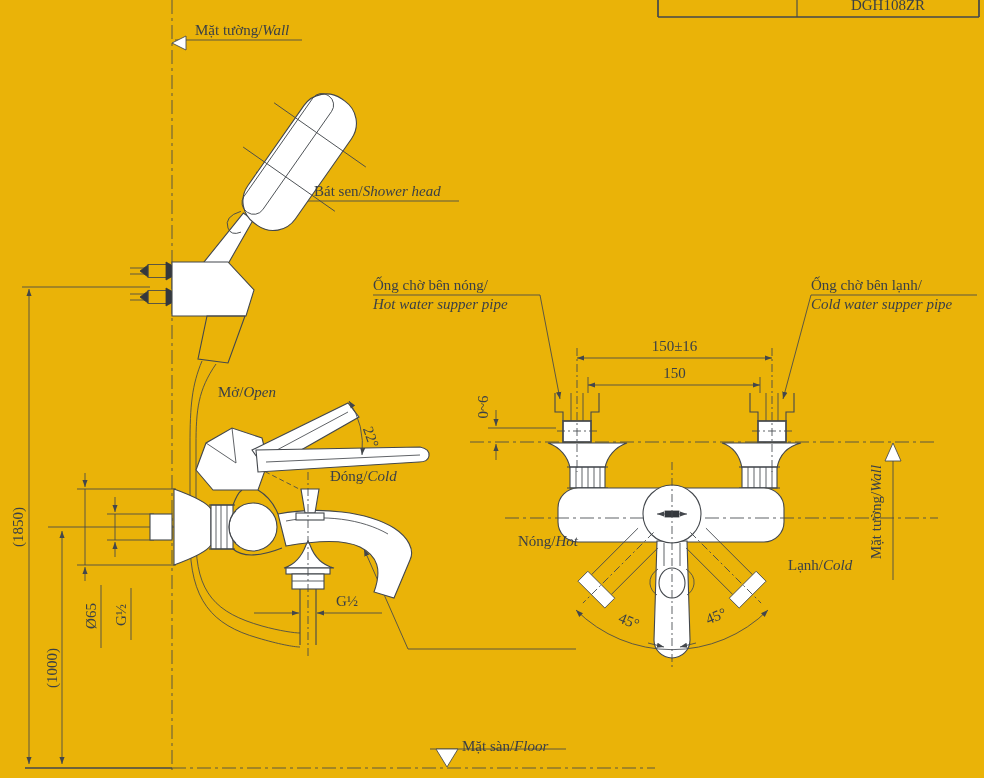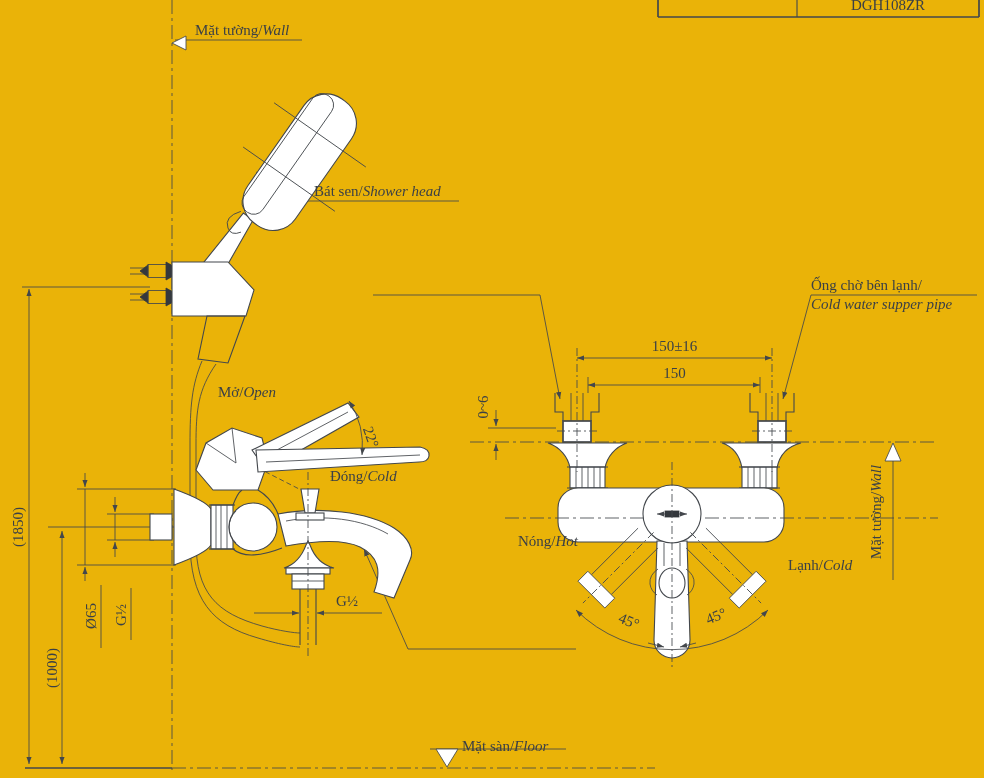--- a/index.html
+++ b/index.html
@@ -310,20 +310,24 @@
 </div>
 
 <div class="lbl r70 ctr" style="left:351px; top:428px; width:40px;">
   <span>22°</span>
 </div>
 
 <div class="lbl" style="left:330px; top:467px;">
   <span class="vn">Đóng/</span><span class="en">Cold</span>
 </div>
 
+<div class="lbl two" style="left:373px; top:276px;">
+  <div class="vn">Ống chờ bên nóng/</div>
+  <div class="en">Hot water supper pipe</div>
+</div>
 
 <div class="lbl two" style="left:811px; top:276px;">
   <div class="vn">Ống chờ bên lạnh/</div>
   <div class="en">Cold water supper pipe</div>
 </div>
 
 <div class="lbl ctr" style="left:642px; top:337px; width:65px;">
   <span>150±16</span>
 </div>
 

